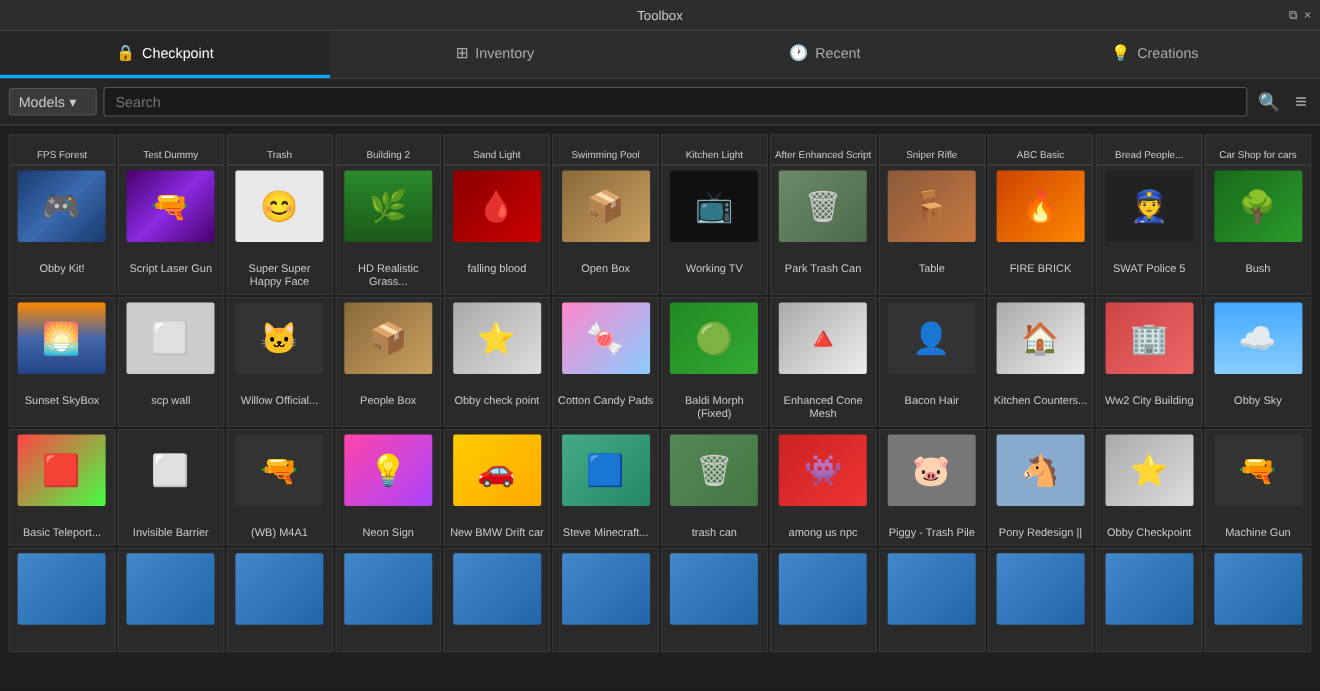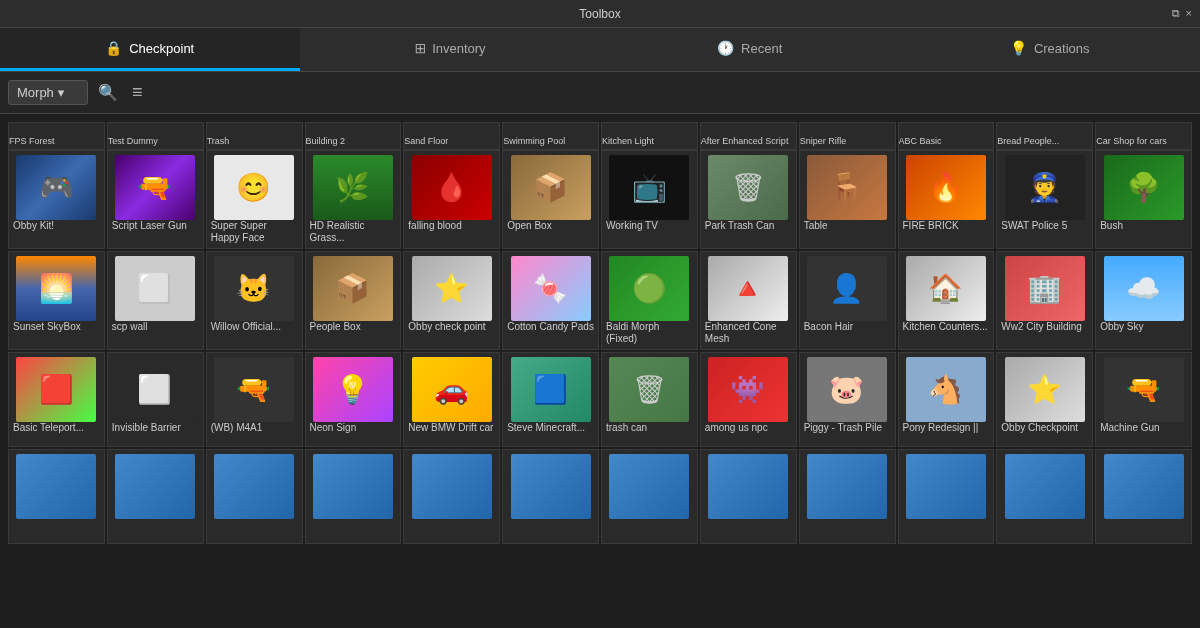--- a/index.html
+++ b/index.html
@@ -142,21 +142,22 @@
       align-items: center;
       justify-content: center;
       font-size: 24px;
       border-radius: 2px;
       overflow: hidden;
       flex-shrink: 0;
     }
     .item-label {
       font-size: 10px;
       color: #ccc;
-      margin-top: 0;
+      text-align: center;
+      margin-top: 19px;
       line-height: 1.2;
       word-break: break-word;
       width: 100%;
     }
 
     
     .grid-area::-webkit-scrollbar { width: 6px; }
     .grid-area::-webkit-scrollbar-track { background: #1e1e1e; }
     .grid-area::-webkit-scrollbar-thumb { background: #555; border-radius: 3px; }
 
@@ -245,44 +246,45 @@
     <span>Recent</span>
   </div>
   <div class="tab">
     <span class="tab-icon">💡</span>
     <span>Creations</span>
   </div>
 </div>
 
 <div class="search-bar">
   <div class="models-dropdown">
-    <span>Morph</span>
+    <span>Models</span>
     <span>▾</span>
   </div>
+  <input type="text" class="search-input" placeholder="Search" style="">
   <button class="search-icon-btn">🔍</button>
   <button class="filter-btn">≡</button>
 </div>
 
 <div class="grid-area">
 
   <div class="partial-row" id="partial-row-top">
       <div class="partial-item">
         <span class="item-label">FPS Forest</span>
       </div>
       <div class="partial-item">
         <span class="item-label">Test Dummy</span>
       </div>
       <div class="partial-item">
         <span class="item-label">Trash</span>
       </div>
       <div class="partial-item">
         <span class="item-label">Building 2</span>
       </div>
       <div class="partial-item">
-        <span class="item-label">Sand Floor</span>
+        <span class="item-label">Sand Light</span>
       </div>
       <div class="partial-item">
         <span class="item-label">Swimming Pool</span>
       </div>
       <div class="partial-item">
         <span class="item-label">Kitchen Light</span>
       </div>
       <div class="partial-item">
         <span class="item-label">After Enhanced Script</span>
       </div>

